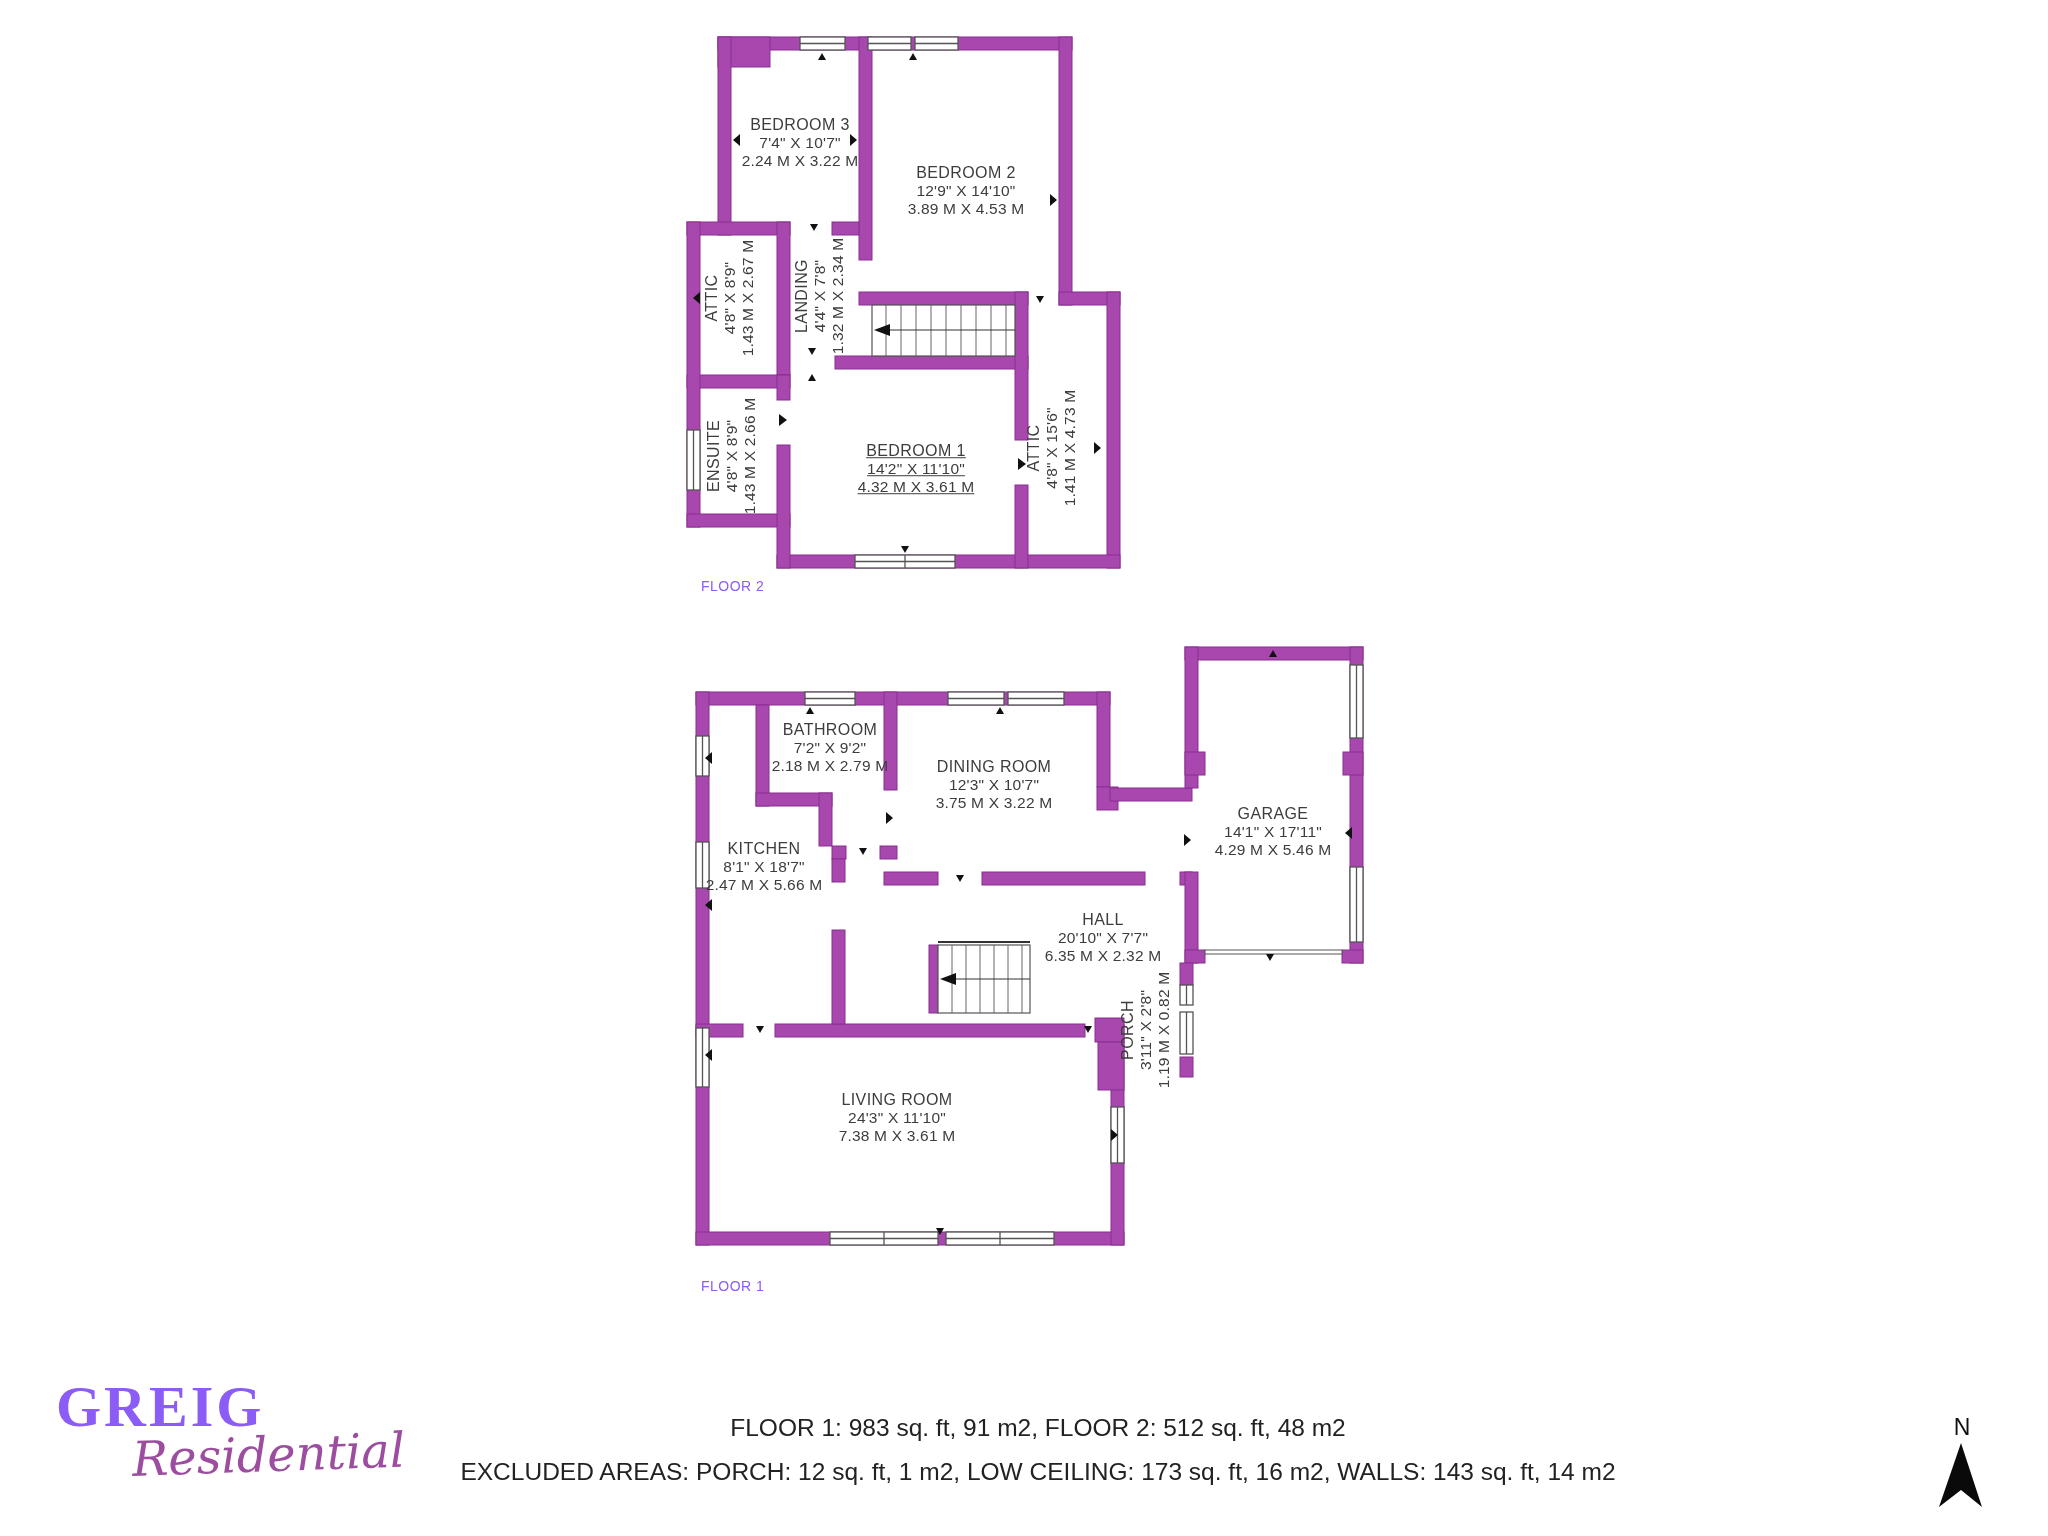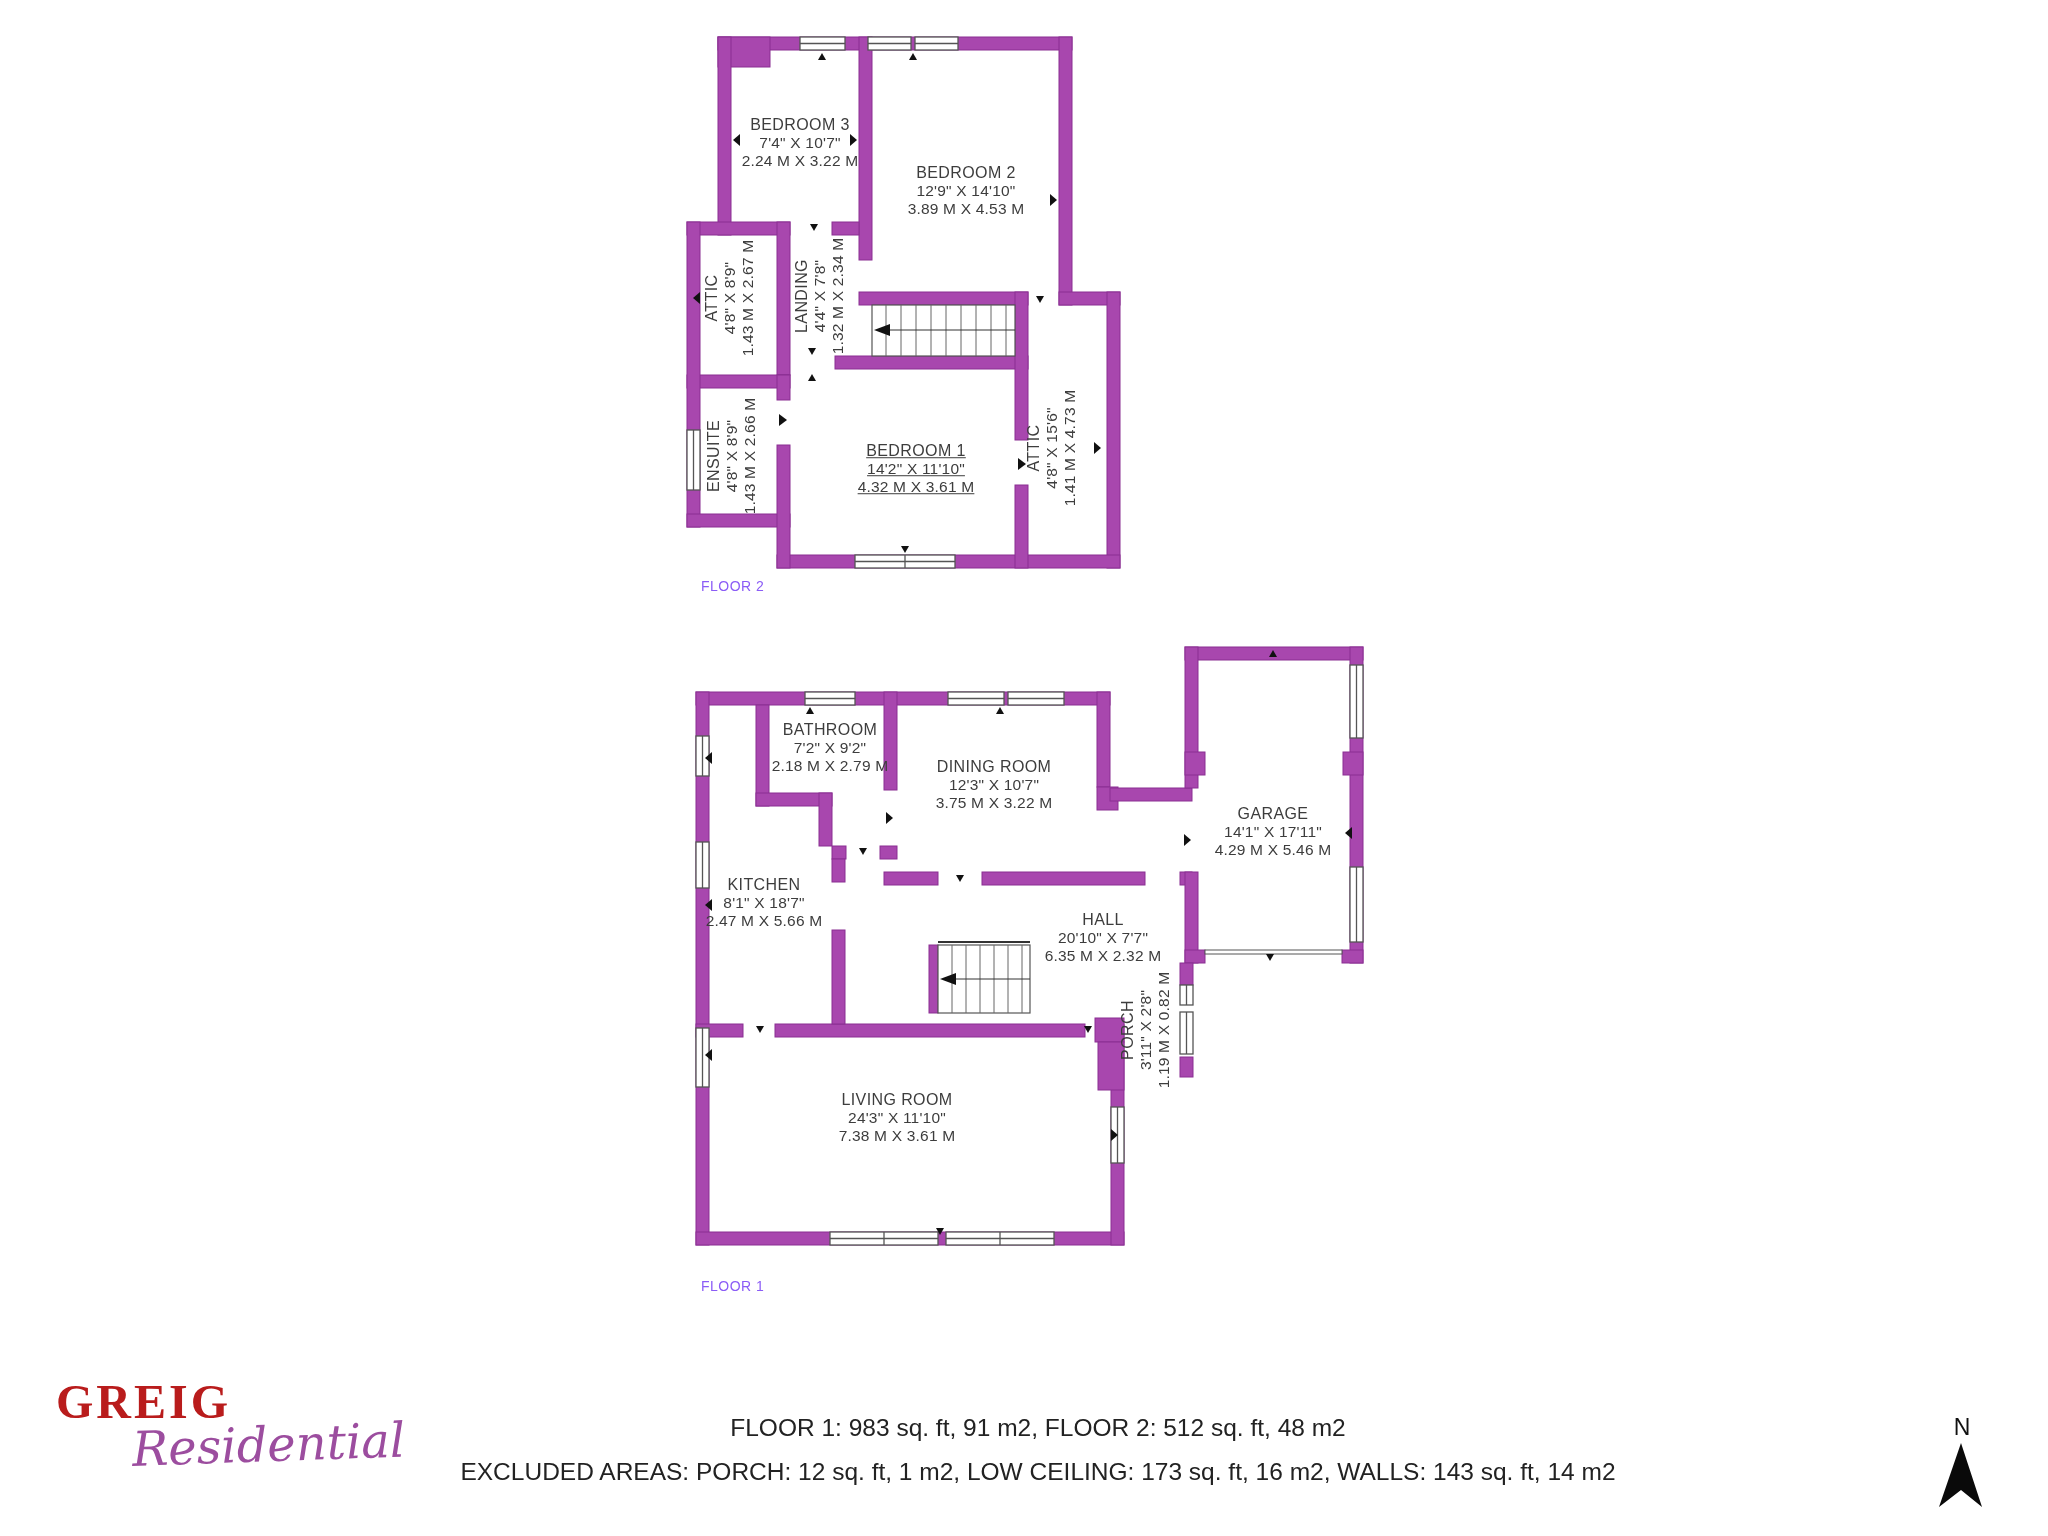--- a/index.html
+++ b/index.html
@@ -15,22 +15,22 @@
   .room-label.vert{transform:translate(-50%,-50%) rotate(-90deg);}
   .room-label .rname{font-size:16px;font-weight:500;letter-spacing:.4px;}
   .room-label .rdim{font-size:15.5px;font-weight:400;letter-spacing:.2px;}
   .floor-tag{position:absolute;font-size:14px;color:#8b5cf6;letter-spacing:.5px;}
   .footer{position:absolute;left:28px;right:0;text-align:center;color:#222;}
   .footer .f-total{font-size:26px;font-weight:700;}
   .footer .f-line{font-size:24.5px;font-weight:400;margin-top:16px;}
   .footer .f-disc{font-size:15px;font-weight:400;letter-spacing:-.2px;margin-top:22px;color:#2b2b2b;}
   .logo{position:absolute;left:56px;top:1378px;width:360px;}
   .logo-top{
-    font-family:"Liberation Serif", serif;font-weight:700;font-size:48px;
-    letter-spacing:3px;color:#b91c1c;line-height:1;
+    font-family:"Liberation Serif", serif;font-weight:700;font-size:58px;
+    letter-spacing:3px;color:#8b5cf6;line-height:1;
   }
   .logo-script{
     font-family:"DejaVu Serif", serif;font-style:italic;font-size:48px;
     color:#9c4d9f;line-height:1;margin-left:76px;margin-top:-6px;transform:rotate(-2deg);
   }
   .compass{position:absolute;left:1934px;top:1414px;width:52px;text-align:center;color:#111;}
   .compass .n{font-size:23px;font-weight:500;margin-left:4px;}
 </style>
 </head>
 <body>
@@ -248,21 +248,21 @@
 <div class="room-label" style="left:830px;top:748px;">
   <div class="rname">BATHROOM</div>
   <div class="rdim">7'2" X 9'2"</div>
   <div class="rdim">2.18 M X 2.79 M</div>
 </div>
 <div class="room-label" style="left:994px;top:785px;">
   <div class="rname">DINING ROOM</div>
   <div class="rdim">12'3" X 10'7"</div>
   <div class="rdim">3.75 M X 3.22 M</div>
 </div>
-<div class="room-label" style="left:764px;top:903px;">
+<div class="room-label" style="left:764px;top:867px;">
   <div class="rname">KITCHEN</div>
   <div class="rdim">8'1" X 18'7"</div>
   <div class="rdim">2.47 M X 5.66 M</div>
 </div>
 <div class="room-label" style="left:1103px;top:938px;">
   <div class="rname">HALL</div>
   <div class="rdim">20'10" X 7'7"</div>
   <div class="rdim">6.35 M X 2.32 M</div>
 </div>
 <div class="room-label" style="left:1273px;top:832px;">

